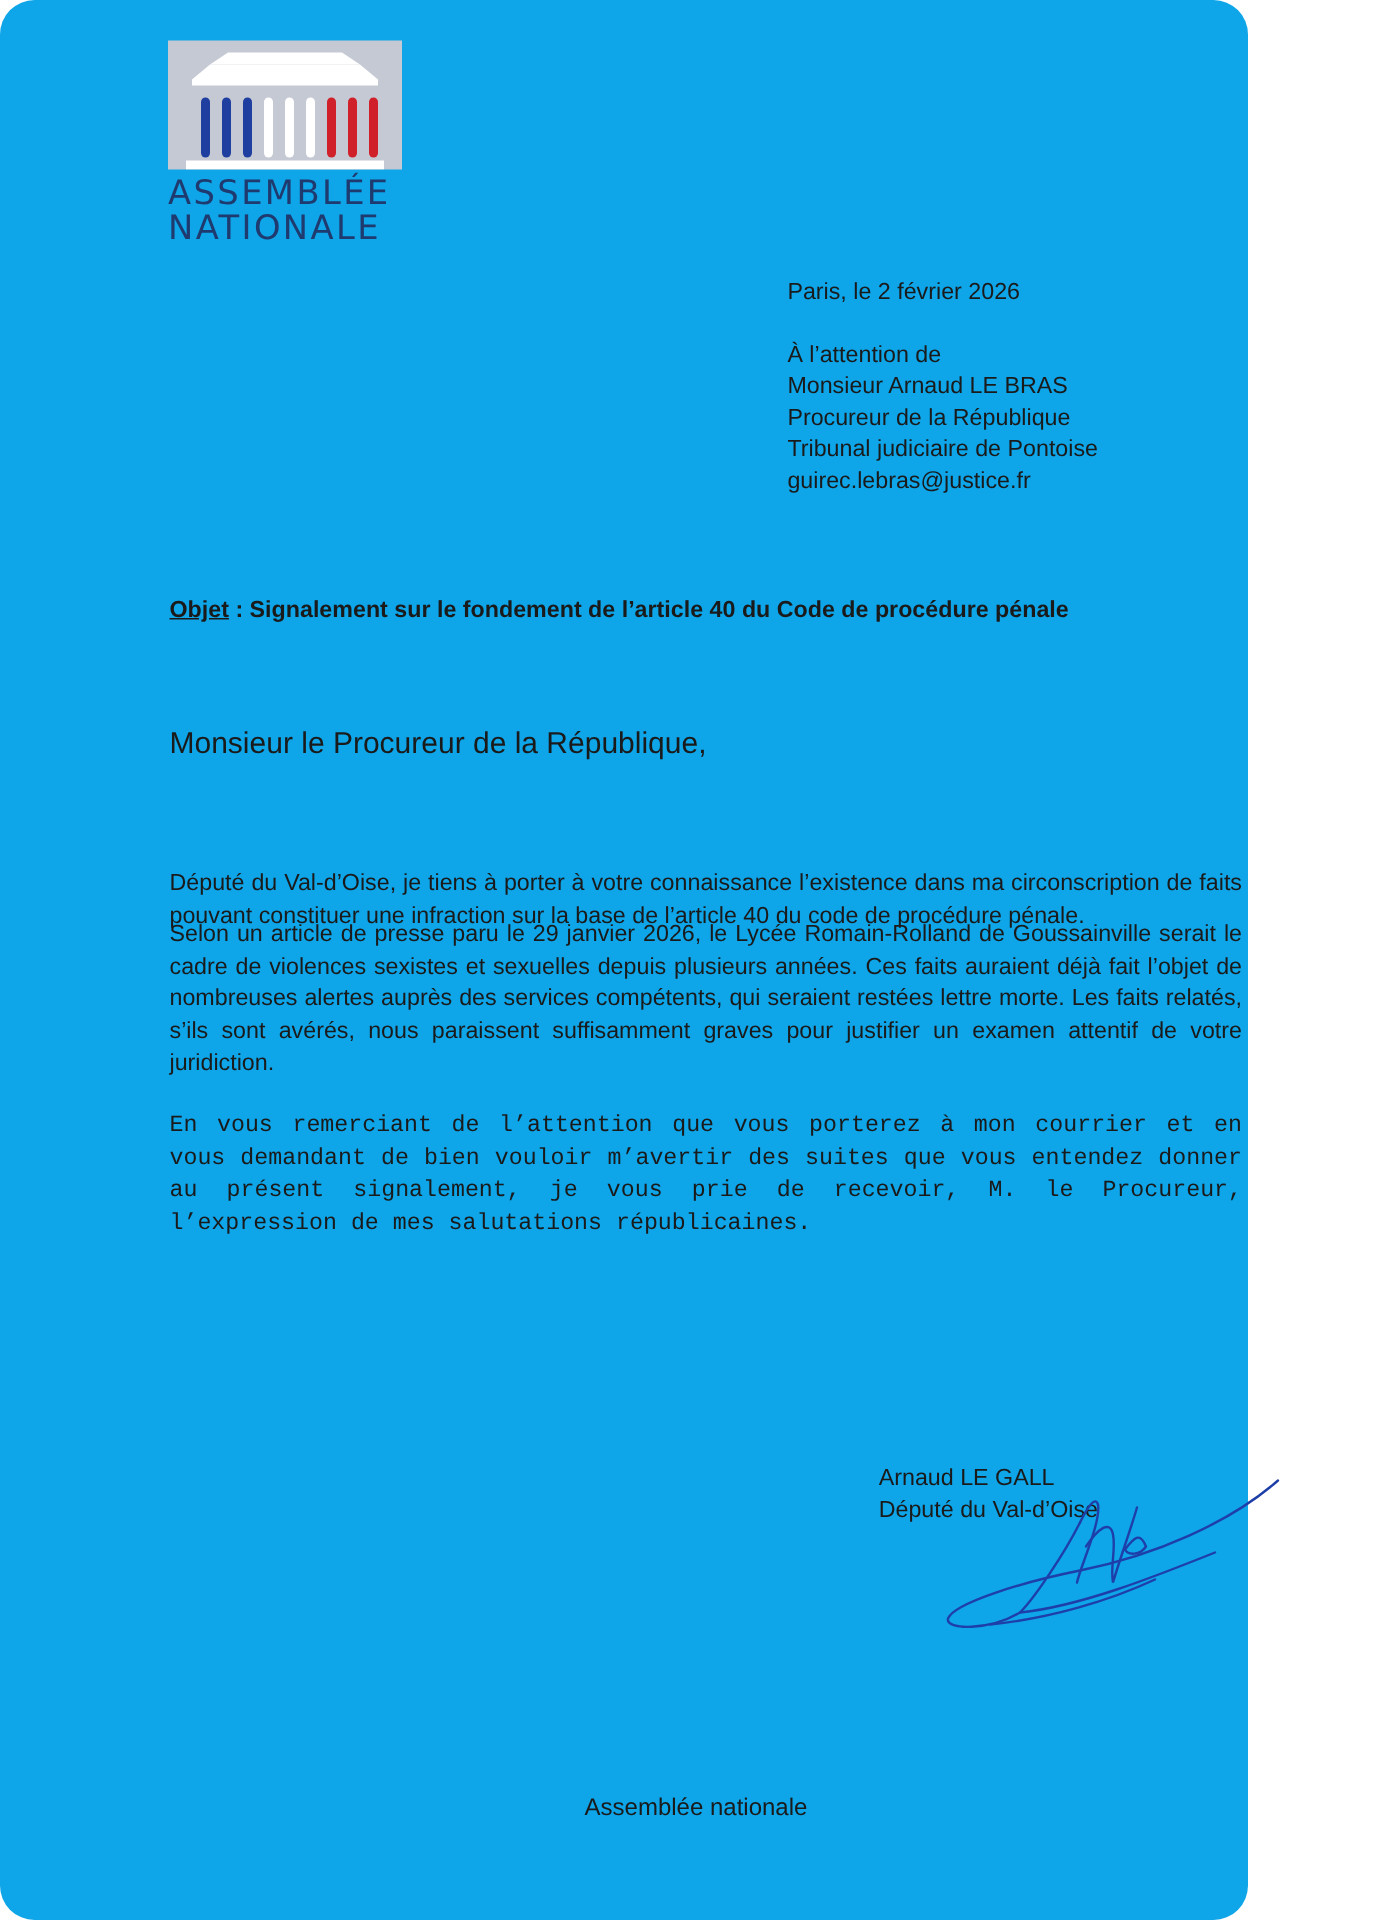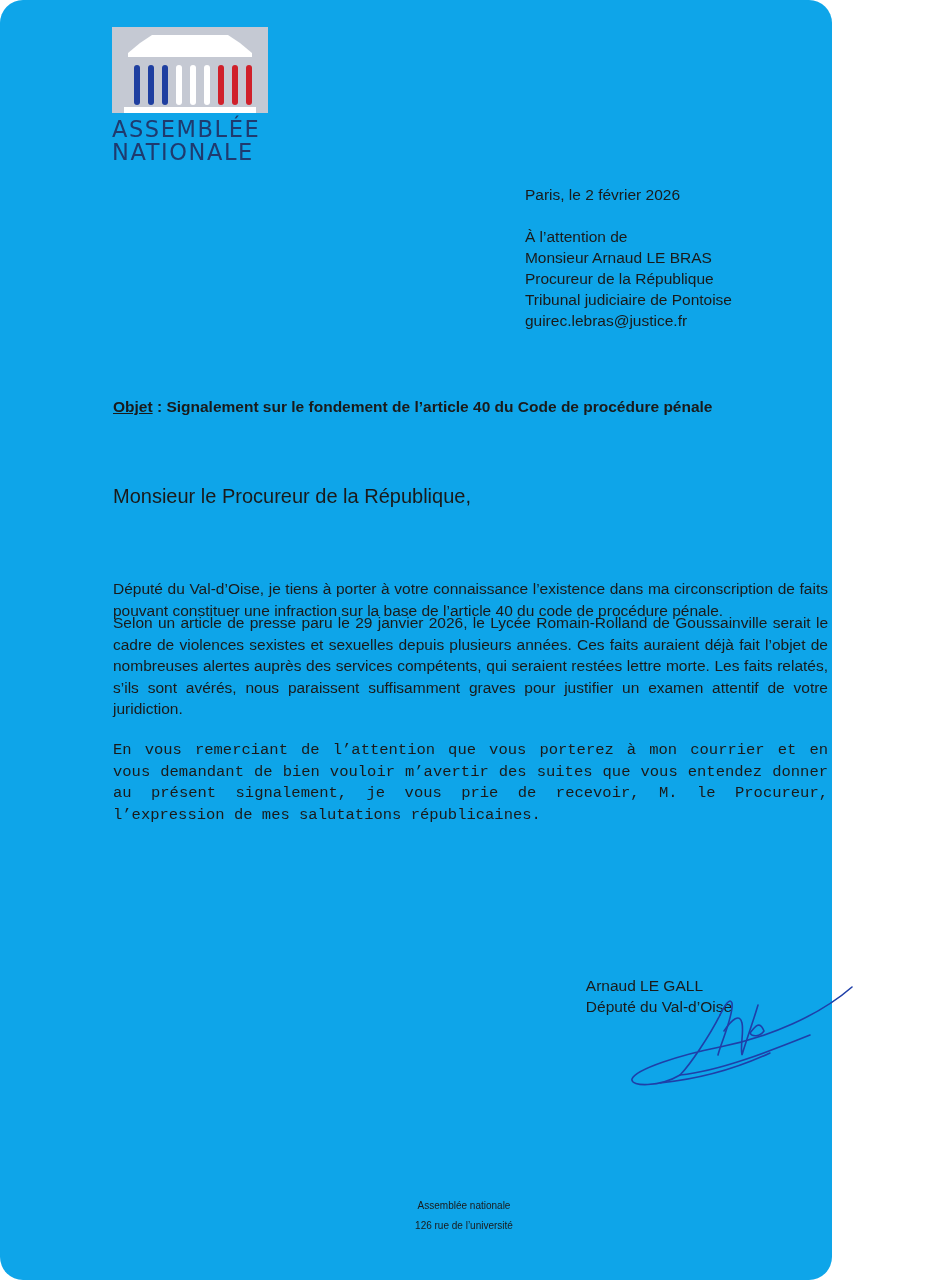--- a/index.html
+++ b/index.html
@@ -53,21 +53,21 @@
     .sign-block {
       position: absolute; right: 100px; top: 975px; text-align: left;
       font-size: 15.5px; line-height: 21px;
     }
     .signature {
       position: absolute; left: 620px; top: 975px; width: 240px; height: 120px;
     }
     
     .footer {
       position: absolute; left: 0; width: 928px; top: 1196px; text-align: center;
-      font-size: 10px; line-height: 19.5px;
+      font-size: 16px; line-height: 19.5px;
     }
   </style>
 </head>
 <body>
 
 <div class="page">
 
   <div class="logo">
     <div class="logo-box">
       <svg width="156" height="86" viewBox="0 0 156 86">
@@ -124,16 +124,15 @@
       <path d="M100,40 C105,30 110,22 112,28 C114,40 100,70 98,80"></path>
       <path d="M104,56 C112,44 120,38 122,48 C124,58 120,70 122,80 C126,66 134,44 138,30"></path>
       <path d="M130,58 C136,50 140,46 144,56 C140,62 132,62 130,58"></path>
       <path d="M60,100 C100,96 150,76 190,60"></path>
       <path d="M40,108 C80,104 120,92 150,78"></path>
     </g>
   </svg>
 
   <div class="footer">
     <div>Assemblée nationale</div>
-    <div>126 rue de l’université</div>
   </div>
 
 </div>
 
 </body></html>

